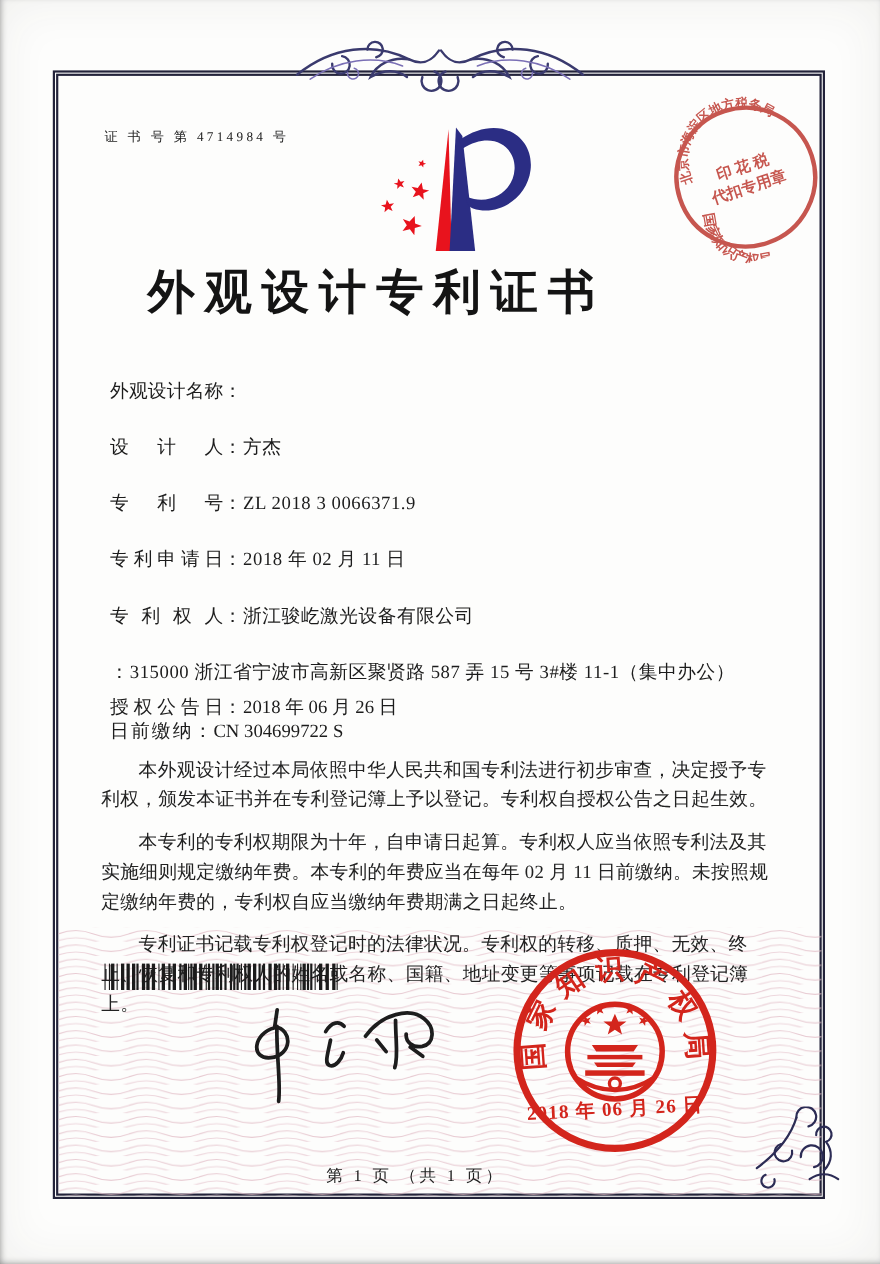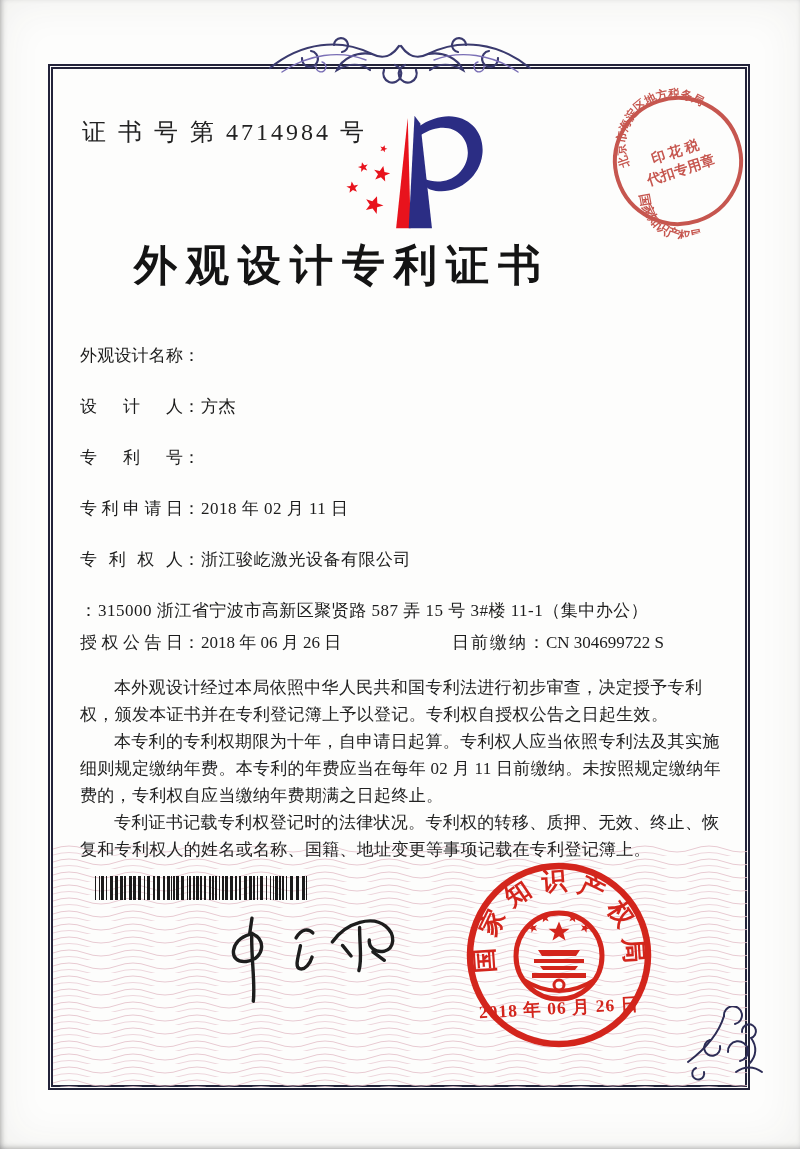--- a/index.html
+++ b/index.html
@@ -6,41 +6,41 @@
   #photo{
     position:relative;width:800px;height:1149px;background:#fdfdfc;overflow:hidden;
     font-family:"Liberation Serif","DejaVu Serif",serif;color:#1c1c1c;
     box-shadow:inset 0 0 45px rgba(60,50,40,.07), inset 4px 0 6px -3px rgba(0,0,0,.28), inset 0 -4px 6px -3px rgba(0,0,0,.25);
   }
   .frame{
     position:absolute;left:48px;top:64px;width:702px;height:1026px;
     border:5px double #23233a;box-sizing:border-box;
   }
   .waves{position:absolute;left:53px;top:843px;pointer-events:none;}
-  .certno{position:absolute;left:82px;top:116px;font-size:24px;letter-spacing:3px;color:#222;}
+  .certno{position:absolute;left:95px;top:116px;font-size:12px;letter-spacing:3px;color:#222;}
   .ornament-top{position:absolute;left:268px;top:26px;}
   .ornament-corner{position:absolute;left:684px;top:1006px;}
   .stamp{position:absolute;left:603px;top:86px;transform:rotate(-18deg);opacity:.88;}
   .logo{position:absolute;left:308px;top:110px;}
   .title{
     position:absolute;left:0;top:237px;width:684px;text-align:center;
     font-size:43px;font-weight:700;letter-spacing:9px;color:#141414;
   }
-  .fields{position:absolute;left:80px;top:345px;width:615px;font-size:17px;}
+  .fields{position:absolute;left:100px;top:345px;width:615px;font-size:17px;}
   .frow{display:flex;line-height:22px;margin-bottom:29px;}
   .frow.addr{margin-bottom:10px;}
   .flabel{display:inline-block;width:103px;text-align:justify;text-align-last:justify;flex:0 0 103px;}
   .fcolon{flex:0 0 18px;}
   .fvalue{flex:1;letter-spacing:.5px;}
-  .frow-last{display:flex;line-height:22px;}
+  .frow-last{display:flex;line-height:22px;flex-direction:column;}
   .pair{display:flex;}
   .pair-left{width:372px;}
   .flabel2{letter-spacing:2px;}
   .body-text{position:absolute;left:80px;top:674px;width:644px;font-size:17px;line-height:27px;color:#222;}
-  .body-text p{margin:0;text-indent:2em;letter-spacing:.3px;}
+  .body-text p{margin:12px;text-indent:2em;letter-spacing:.3px;}
   .barcode{position:absolute;left:95px;top:876px;height:24px;display:flex;align-items:stretch;}
   .barcode div{background:#1b1b1b;}
   .signer{position:absolute;left:96px;top:932px;font-size:19px;letter-spacing:2px;line-height:38px;
           font-family:"Liberation Sans","DejaVu Sans",sans-serif;color:#1a1a1a;}
   .signature{position:absolute;left:213px;top:903px;transform:rotate(-3deg);}
   .seal{position:absolute;left:462px;top:858px;}
   .footer{position:absolute;left:48px;top:1060px;width:660px;text-align:center;font-size:15px;letter-spacing:3px;color:#222;}
 </style>
 </head>
 <body>
@@ -140,20 +140,21 @@
         <span class="fcolon">：</span>
     </div>
     <div class="frow">
       <span class="flabel">设计人</span>
         <span class="fcolon">：</span>
       <span class="fvalue">方杰</span>
     </div>
     <div class="frow">
       <span class="flabel">专利号</span>
         <span class="fcolon">：</span>
+      <span class="fvalue">ZL 2018 3 0066371.9</span>
     </div>
     <div class="frow">
       <span class="flabel">专利申请日</span>
         <span class="fcolon">：</span>
       <span class="fvalue">2018 年 02 月 11 日</span>
     </div>
     <div class="frow">
       <span class="flabel">专利权人</span>
         <span class="fcolon">：</span>
       <span class="fvalue">浙江骏屹激光设备有限公司</span>
@@ -270,14 +271,15 @@
       <path d="M76,92 L118,92 L114,98 L80,98 Z"></path>
       <rect x="72" y="101" width="50" height="4"></rect>
       <path d="M78,108 L116,108 L113,112 L81,112 Z"></path>
       <rect x="70" y="115" width="54" height="5"></rect>
       <path d="M60,121 q37,24 74,0" fill="none" stroke="#d3251c" stroke-width="4"></path>
       <circle cx="97" cy="127" r="5" fill="none" stroke="#d3251c" stroke-width="3"></circle>
     </g>
     <text x="97" y="156" text-anchor="middle" font-size="17.5" font-weight="bold" fill="#d3251c" letter-spacing="1" transform="rotate(-3 97 150)">2018 年 06 月 26 日</text>
   </svg>
 
+  <div class="footer">第 1 页 （共 1 页）</div>
 
 </div>
 
 </body></html>

